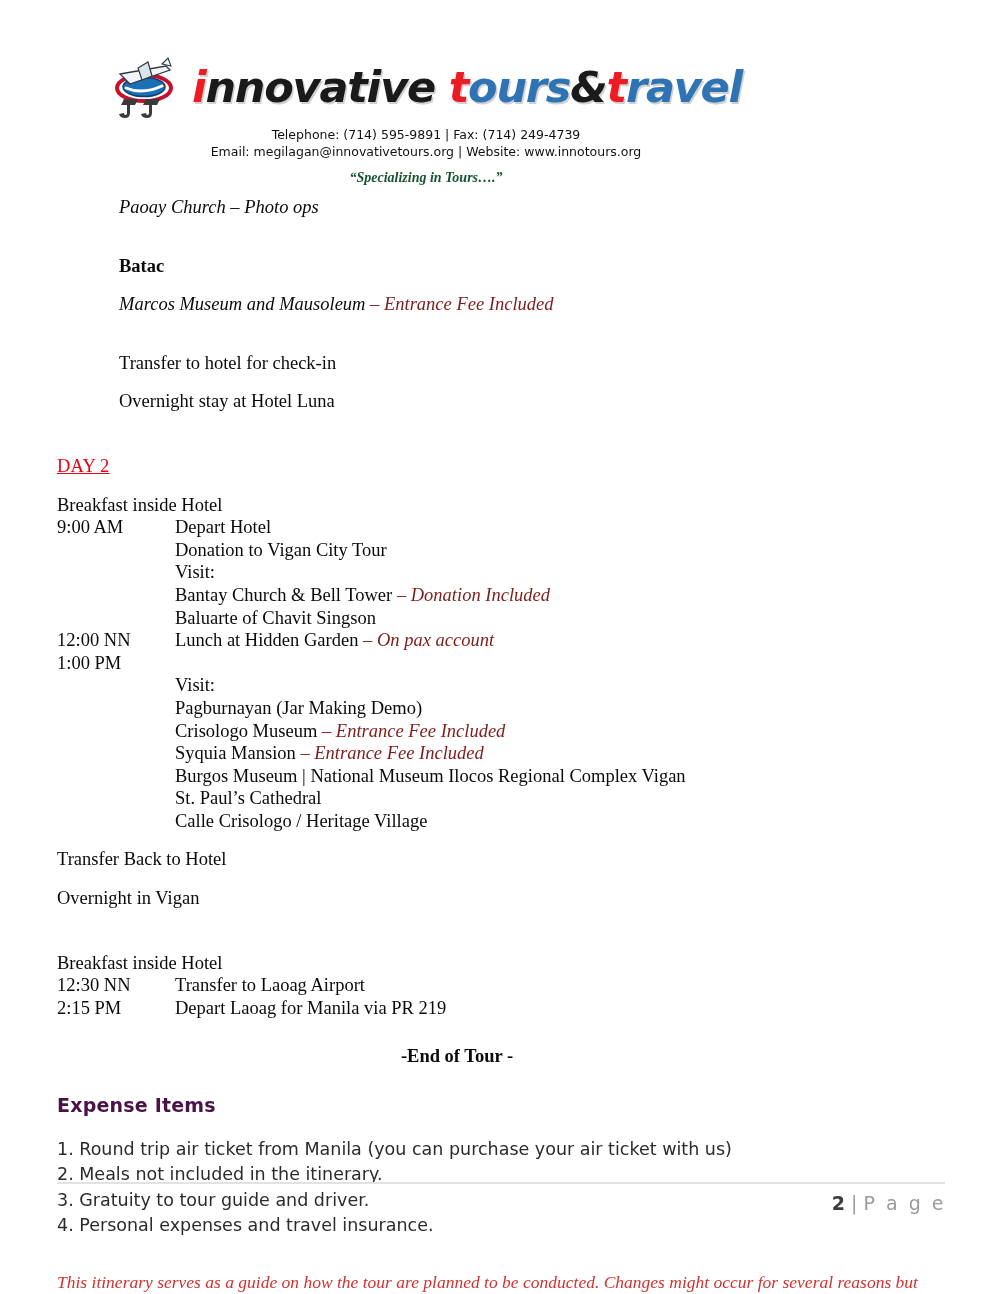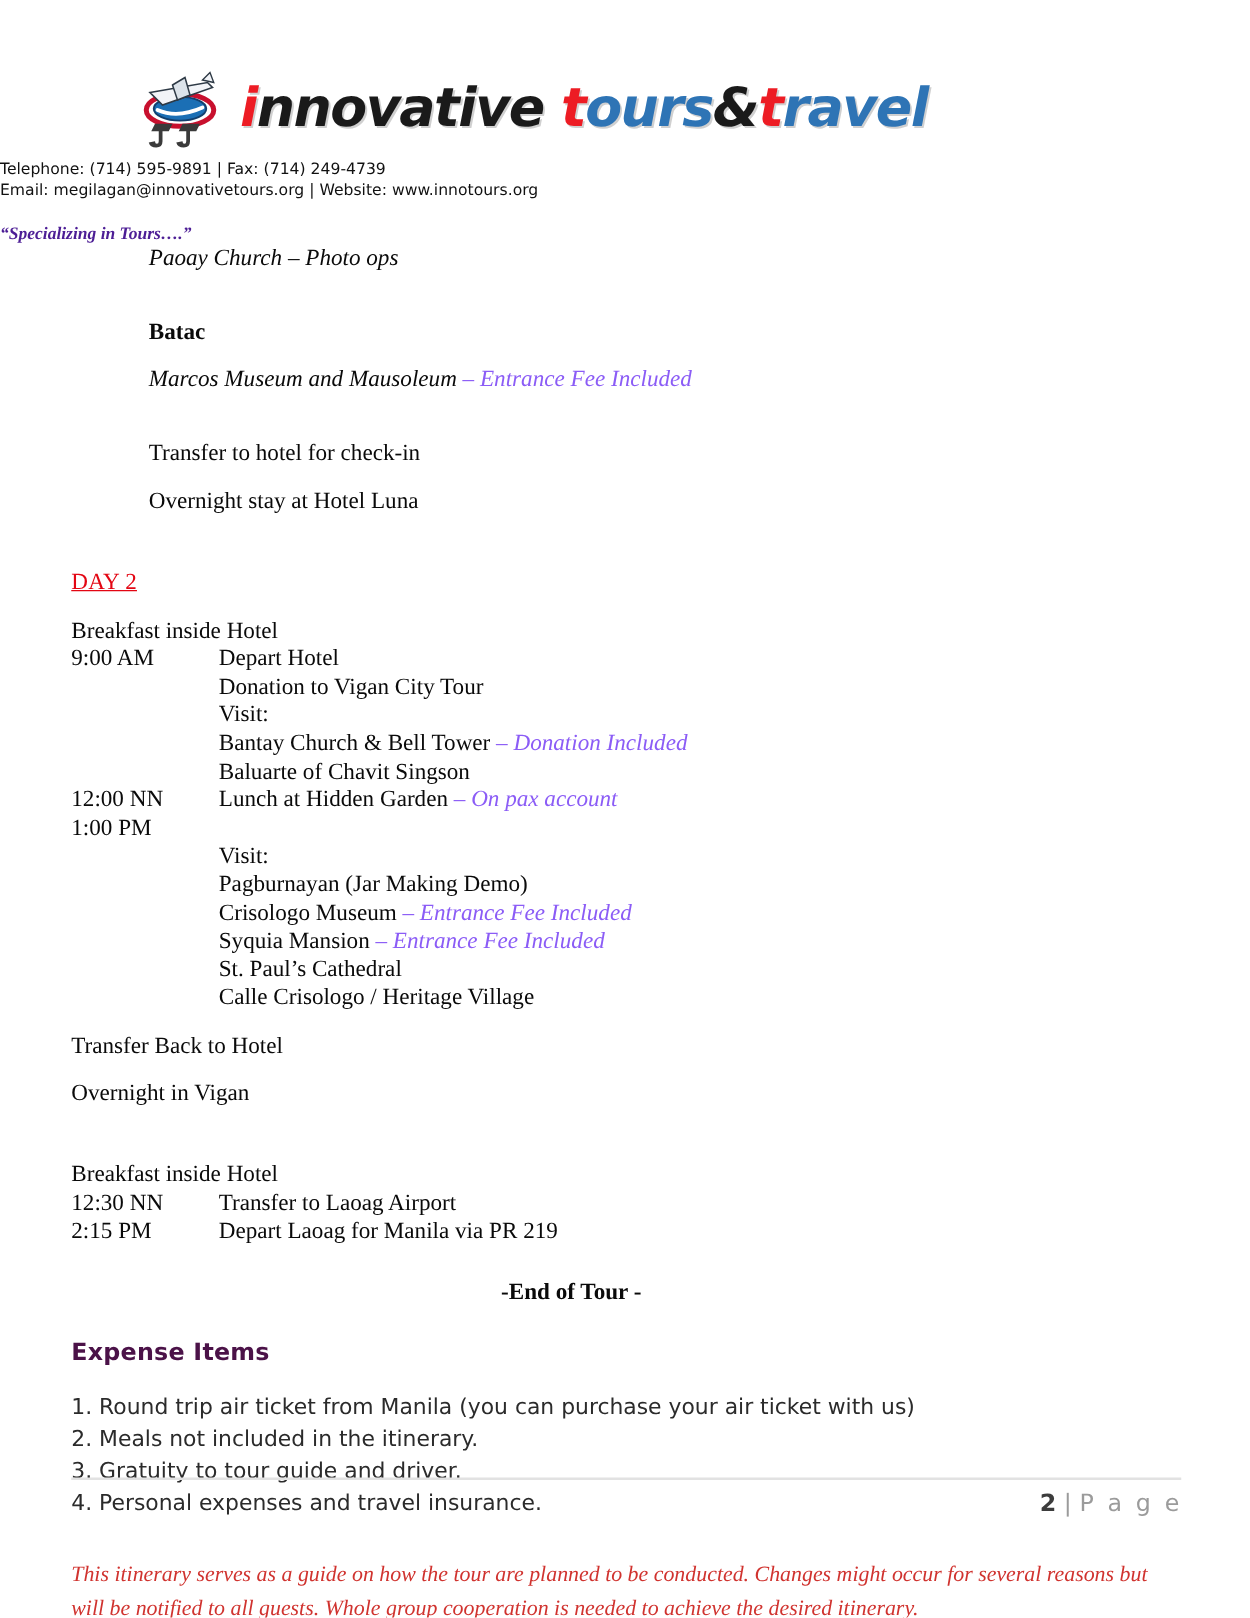--- a/index.html
+++ b/index.html
@@ -23,21 +23,21 @@
     height: 1294px;
     box-sizing: border-box;
   }
 
   
   .letterhead {
     position: absolute;
     left: 0;
     top: 52px;
     width: 852px;
-    text-align: left;
+    text-align: center;
   }
   .brandrow {
     display: flex;
     align-items: center;
     justify-content: center;
     gap: 14px;
     height: 70px;
   }
   .logo-mark {
     width: 68px;
@@ -64,43 +64,43 @@
     font-size: 12.5px;
     line-height: 17px;
     color: #111111;
     margin-top: 4px;
   }
   .tagline {
     font-family: "Liberation Serif", serif;
     font-style: italic;
     font-weight: bold;
     font-size: 14px;
-    color: #4c1d95;
-    margin-top: 20px;
+    color: #14532d;
+    margin-top: 10px;
   }
 
   
   .body-copy {
     position: absolute;
     left: 57px;
     top: 180px;
     width: 890px;
     font-family: "Liberation Serif", serif;
     font-size: 18.5px;
     line-height: 22.6px;
     color: #0a0a0a;
   }
   .ln { white-space: pre; margin-top: 16px; }
   .indent { padding-left: 62px; }
   .spacer-md { height: 20px; }
   .spacer-lg { height: 26px; }
 
   .ital { font-style: italic; }
   .bold { font-weight: bold; }
-  .red-note { color: #8b5cf6; font-style: italic; }
+  .red-note { color: #7f1d1d; font-style: italic; }
 
   .day-head {
     font-weight: normal;
     color: #E30613;
     text-decoration: underline;
     font-size: 18.5px;
     letter-spacing: 0.2px;
   }
 
   
@@ -256,20 +256,24 @@
         <div class="time-col"></div>
         <div class="desc-col"><span>Pagburnayan (Jar Making Demo)</span><span class="red-note"></span></div>
       </div>
       <div class="row">
         <div class="time-col"></div>
         <div class="desc-col"><span>Crisologo Museum </span><span class="red-note">– Entrance Fee Included</span></div>
       </div>
       <div class="row">
         <div class="time-col"></div>
         <div class="desc-col"><span>Syquia Mansion </span><span class="red-note">– Entrance Fee Included</span></div>
+      </div>
+      <div class="row">
+        <div class="time-col"></div>
+        <div class="desc-col"><span>Burgos Museum | National Museum Ilocos Regional Complex Vigan</span><span class="red-note"></span></div>
       </div>
       <div class="row">
         <div class="time-col"></div>
         <div class="desc-col"><span>St. Paul’s Cathedral</span><span class="red-note"></span></div>
       </div>
       <div class="row">
         <div class="time-col"></div>
         <div class="desc-col"><span>Calle Crisologo / Heritage Village</span><span class="red-note"></span></div>
       </div>
 

